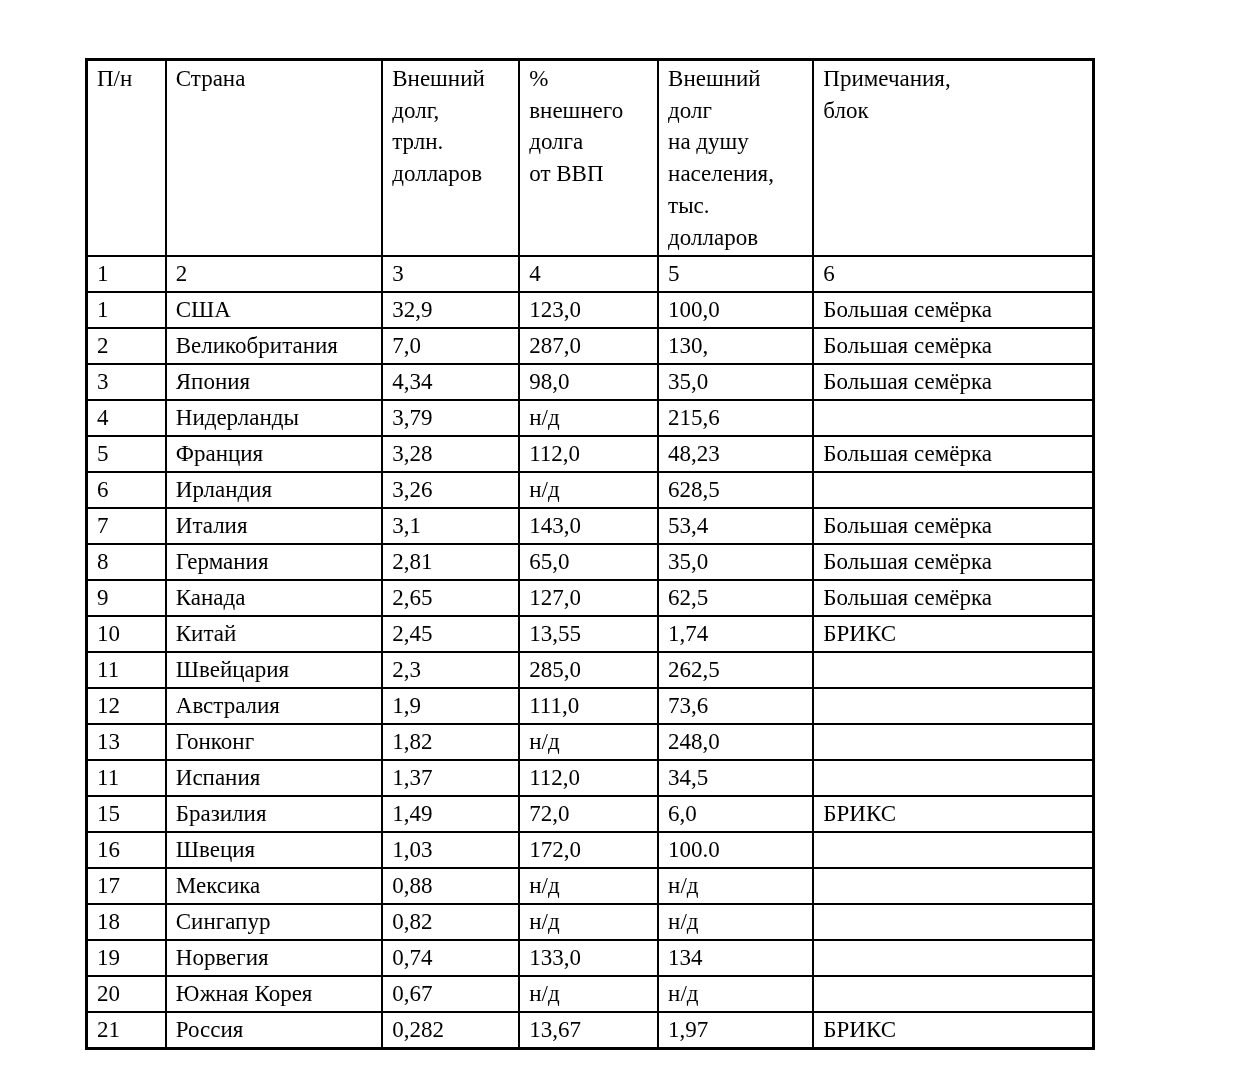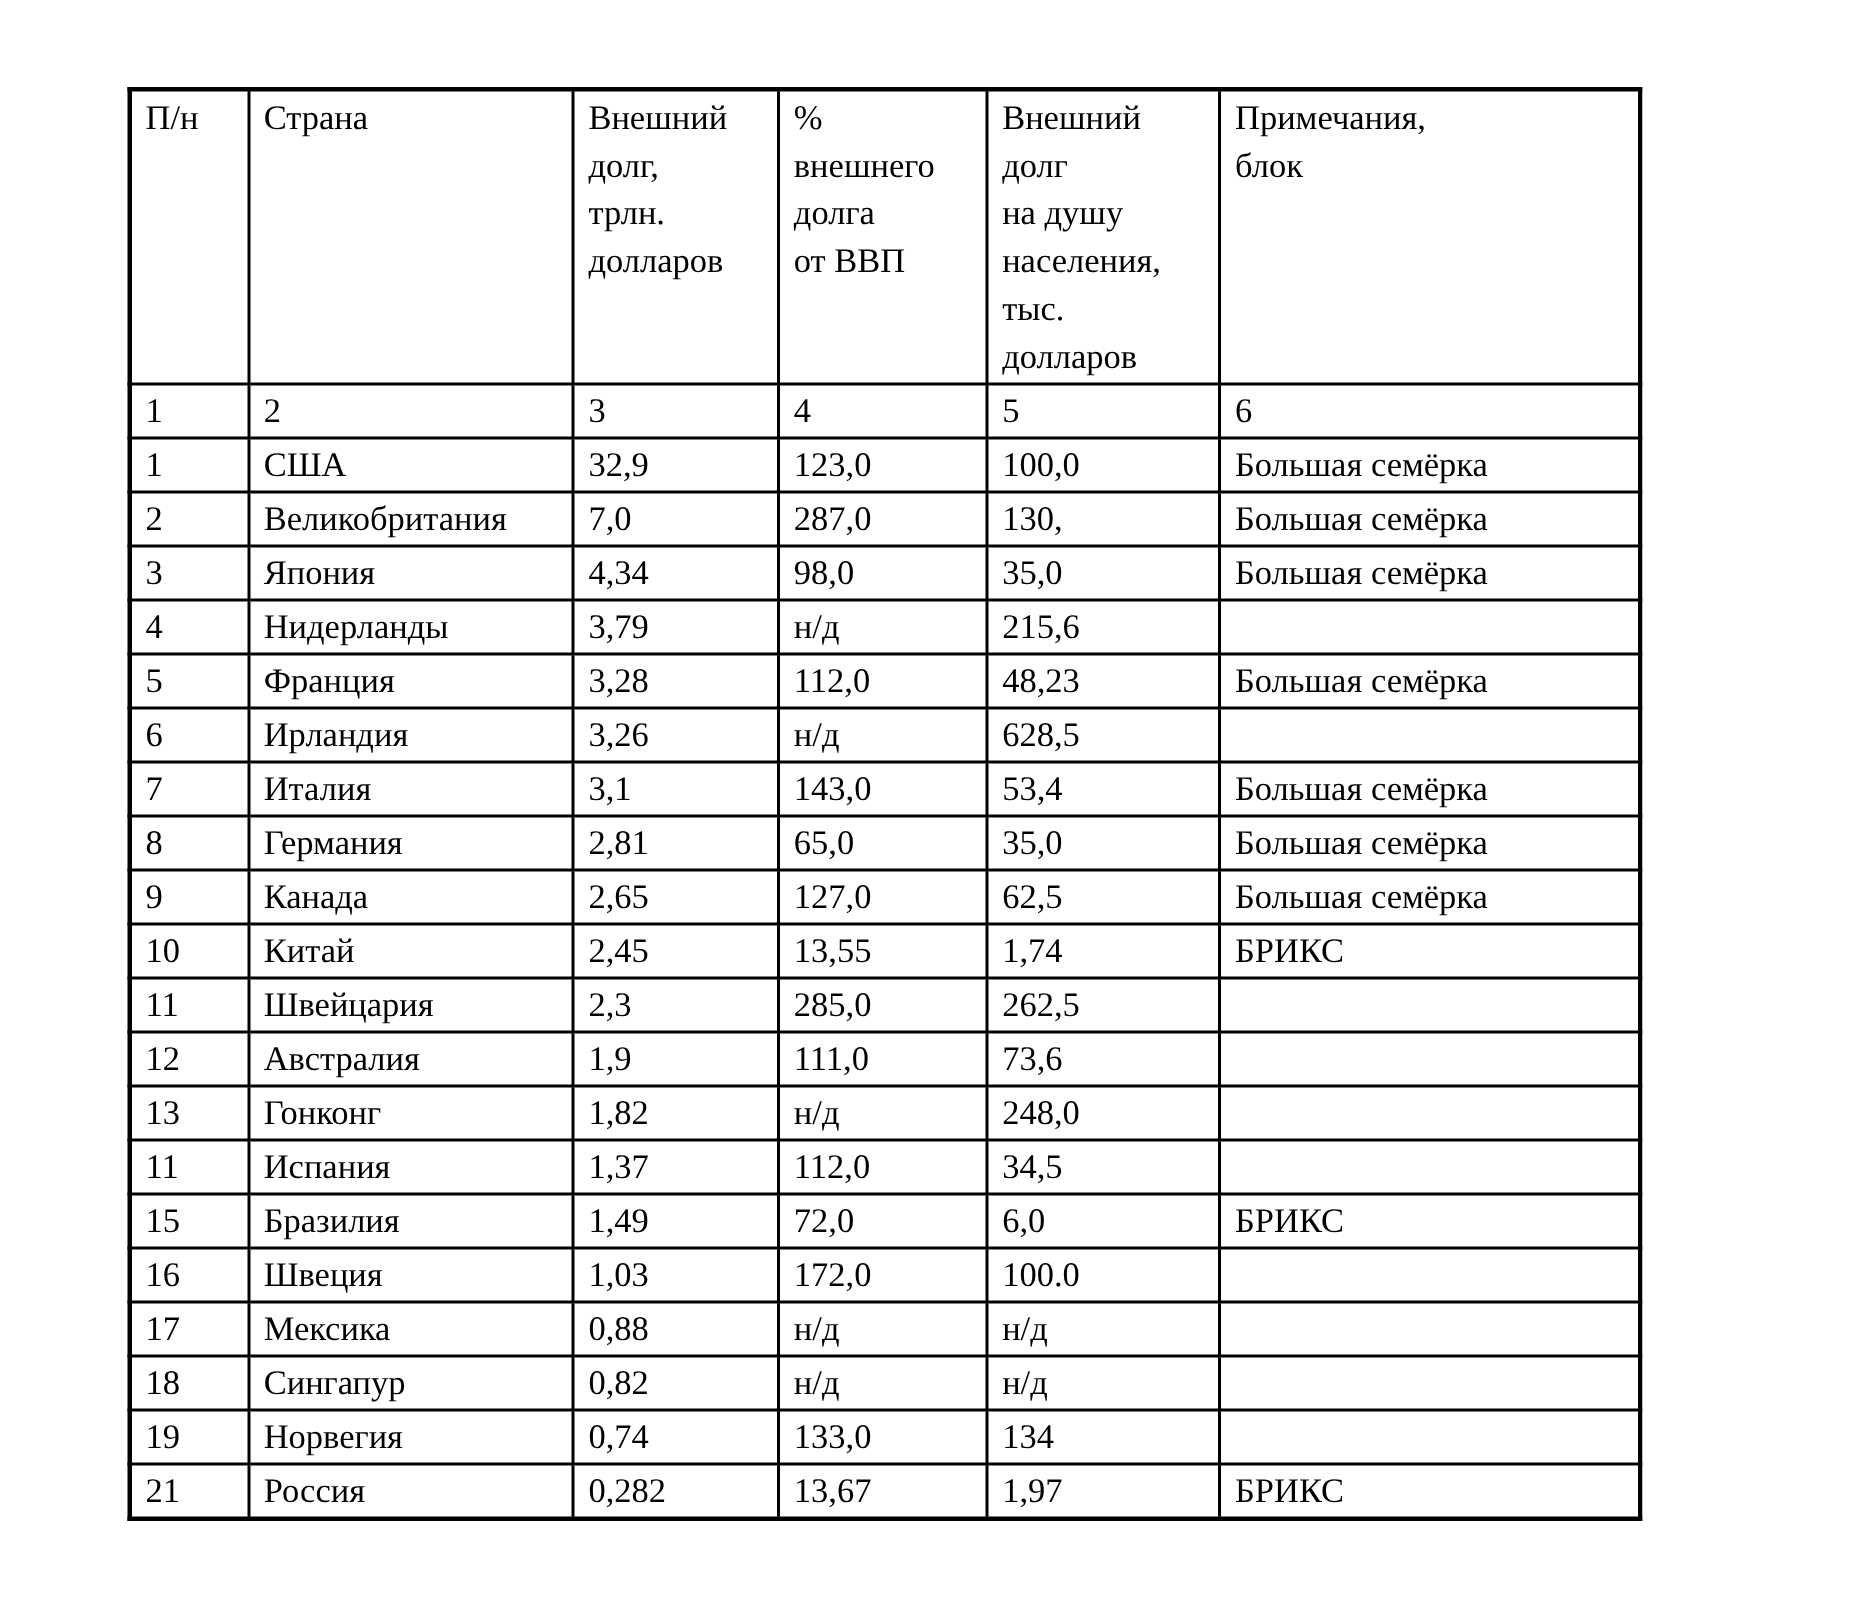--- a/index.html
+++ b/index.html
@@ -239,20 +239,28 @@
           <td></td>
         </tr>
         <tr>
           <td>19</td>
           <td>Норвегия</td>
           <td>0,74</td>
           <td>133,0</td>
           <td>134</td>
           <td></td>
         </tr>
+        <tr>
+          <td>20</td>
+          <td>Южная Корея</td>
+          <td>0,67</td>
+          <td>н/д</td>
+          <td>н/д</td>
+          <td></td>
+        </tr>
         <tr class="bold">
           <td>21</td>
           <td>Россия</td>
           <td>0,282</td>
           <td>13,67</td>
           <td>1,97</td>
           <td>БРИКС</td>
         </tr>
       </tbody>
   </table>

